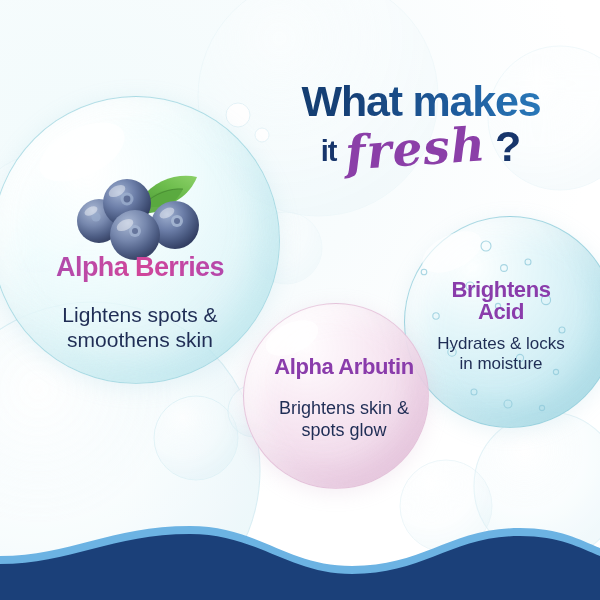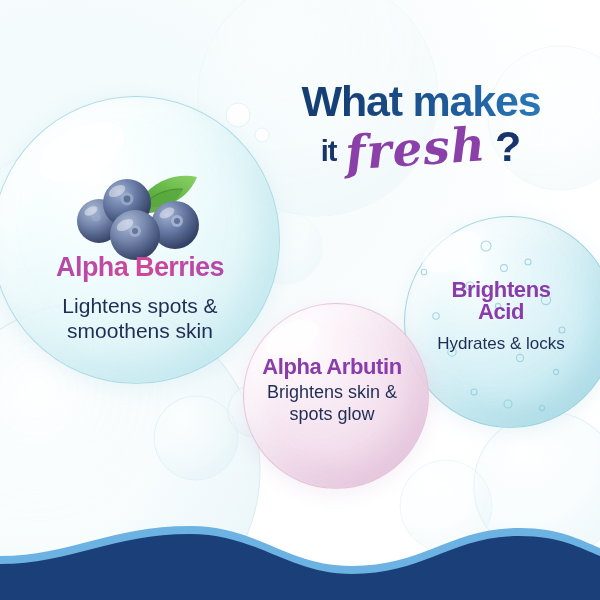--- a/index.html
+++ b/index.html
@@ -109,25 +109,25 @@
   .ing-title { font-weight:bold; line-height:1.02; }
   .ing-desc  { color:#1f2d55; line-height:1.2; }
 
   #text-wild-berries { left:4px; top:254px; width:272px; }
   #text-wild-berries .ing-title {
     font-size:27px; letter-spacing:-.6px;
     background:linear-gradient(96deg,#9a46b4 0%,#b84aa9 26%,#d0469a 50%,#bc47a8 74%,#9a46b4 100%);
     -webkit-background-clip:text; background-clip:text;
     -webkit-text-fill-color:transparent; color:#b84aa9;
   }
-  #text-wild-berries .ing-desc { font-size:21px; margin-top:11px; }
-
-  #text-alpha-arbutin { left:228px; top:356px; width:208px; }
+  #text-wild-berries .ing-desc { font-size:21px; margin-top:20px; }
+
+  #text-alpha-arbutin { left:240px; top:356px; width:208px; }
   #text-alpha-arbutin .ing-title { font-size:22px; color:#8a3cab; letter-spacing:-.4px; }
-  #text-alpha-arbutin .ing-desc  { font-size:18px; margin-top:4px; }
+  #text-alpha-arbutin .ing-desc  { font-size:18px; margin-top:20px; }
 
   #text-hyaluronic-acid { left:408px; top:279px; width:186px; }
   #text-hyaluronic-acid .ing-title { font-size:22px; color:#8a3cab; letter-spacing:-.4px; }
   #text-hyaluronic-acid .ing-desc  { font-size:17px; margin-top:10px; }
 
   
   #blueberry-cluster {
     position:absolute; left:63px; top:163px;
     width:152px; height:102px; z-index:7;
   }
@@ -273,20 +273,21 @@
     </div>
   </div>
 
   <div class="ingredient" id="text-hyaluronic-acid">
     <div class="ing-title">
       <div>Brightens</div>
       <div>Acid</div>
     </div>
     <div class="ing-desc">
       <div>Hydrates &amp; locks</div>
+      <div>in moisture</div>
     </div>
   </div>
 
   <svg id="wave-banner" viewBox="0 0 600 90" preserveAspectRatio="none">
     <path d="M0,46 C70,46 110,16 190,16 C258,16 286,56 352,56 C424,56 450,18 520,18 C560,18 580,30 600,38 L600,90 L0,90 Z" fill="#6cb3e3"></path>
     <path d="M0,54 C70,54 112,24 190,24 C258,24 288,64 352,64 C424,64 452,26 520,26 C560,26 580,38 600,46 L600,90 L0,90 Z" fill="#1b4079"></path>
   </svg>
 
 </div>
 

